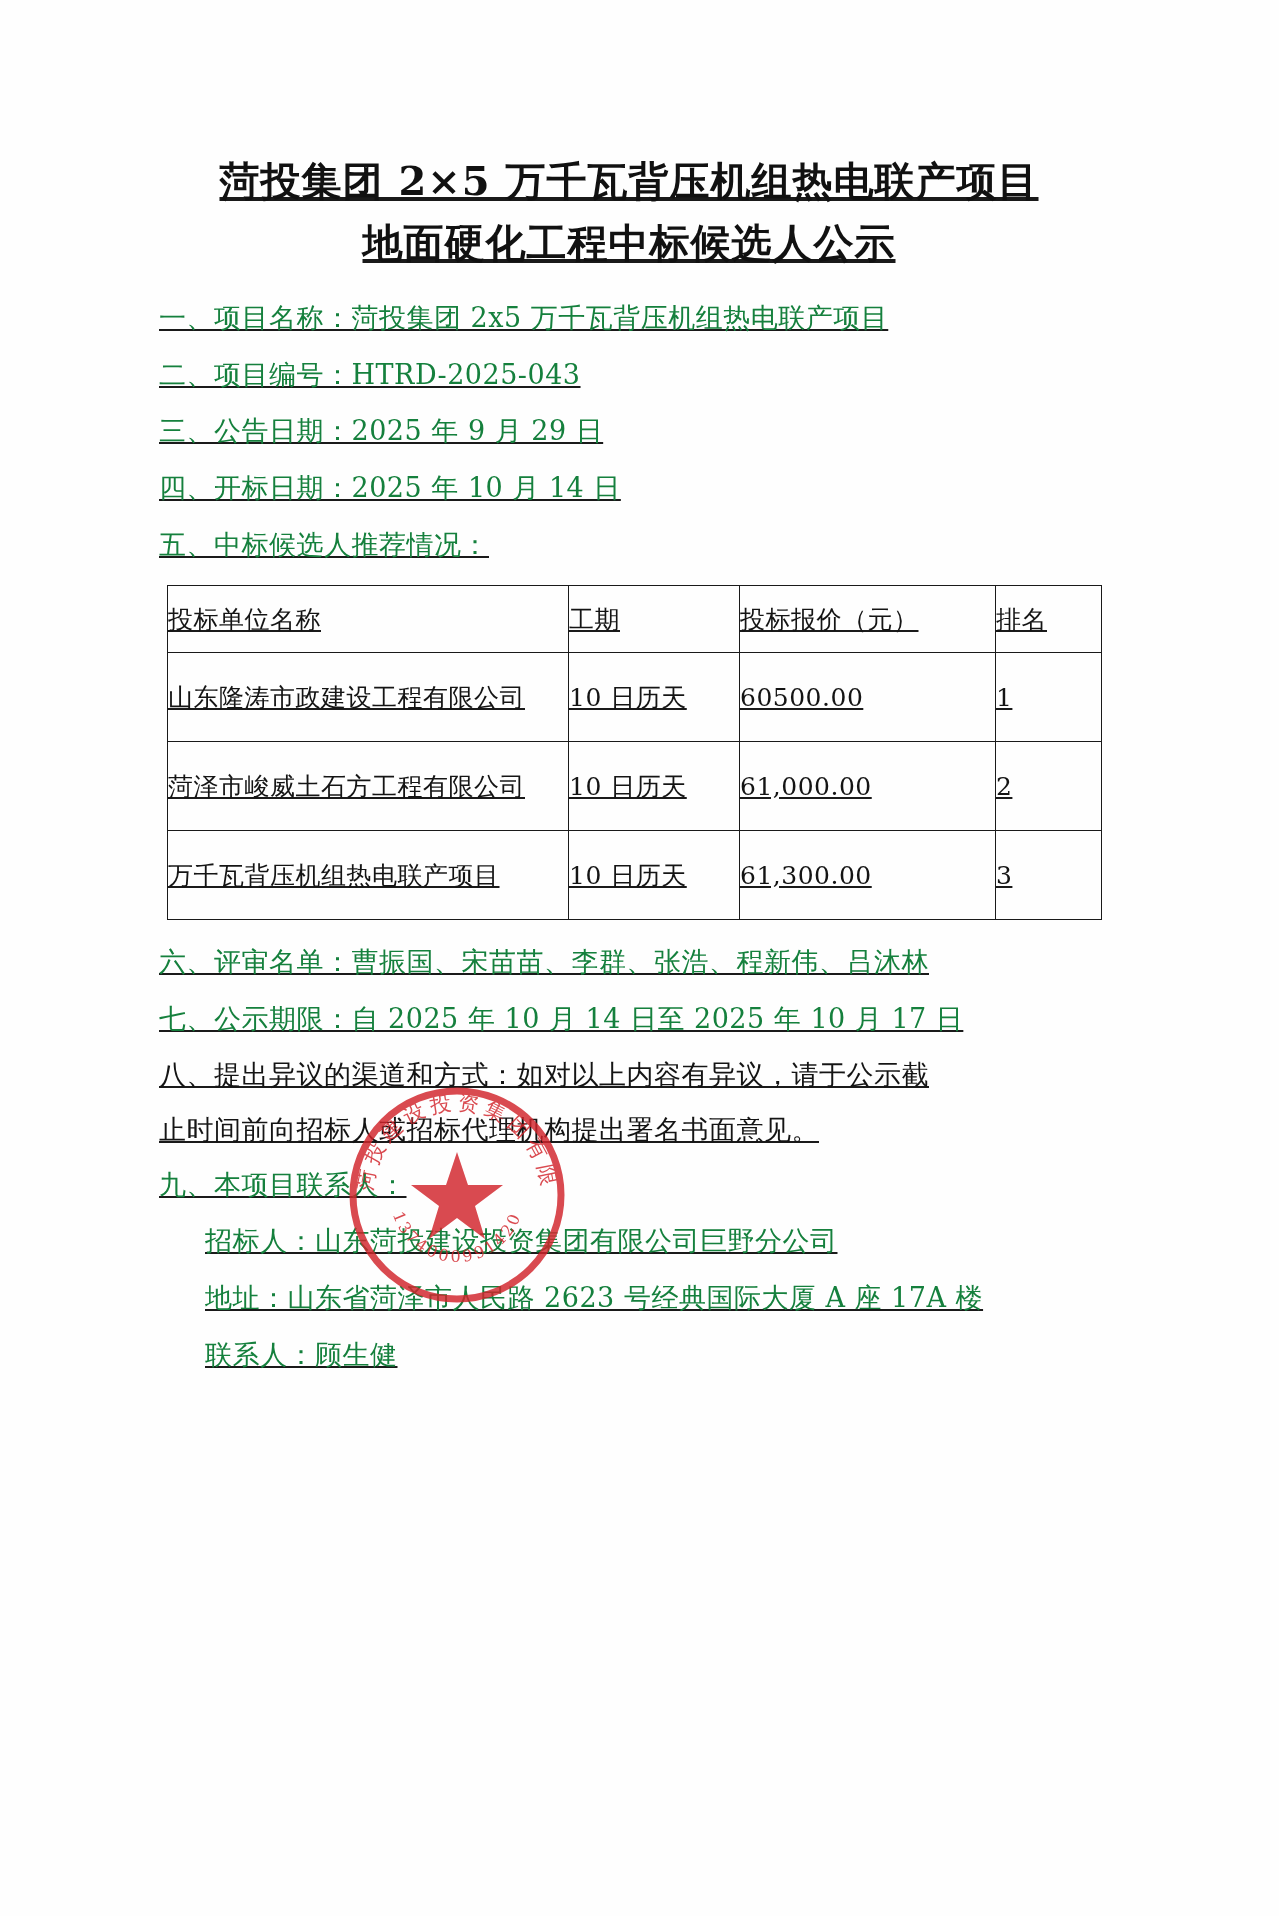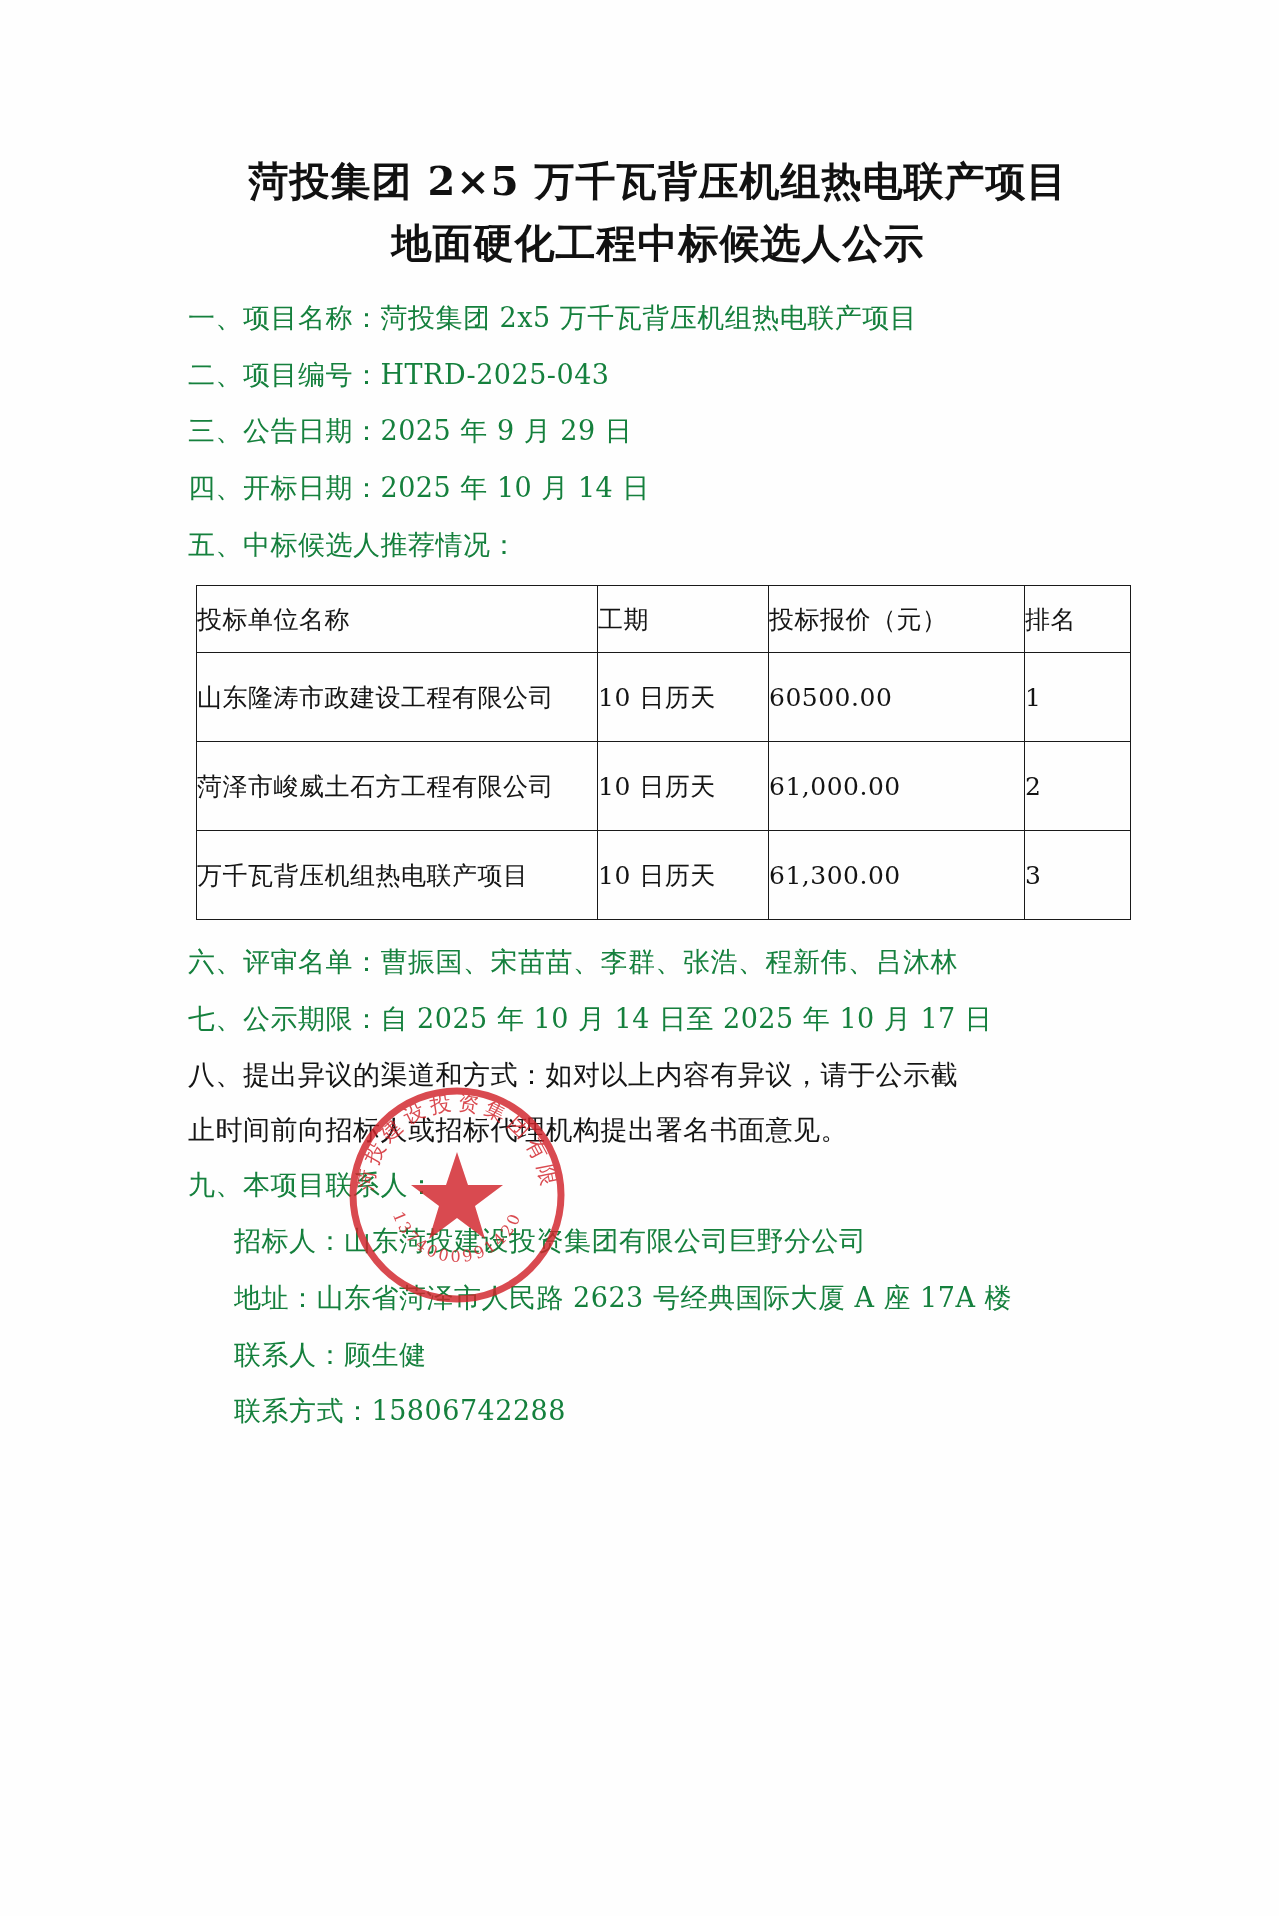--- a/index.html
+++ b/index.html
@@ -17,23 +17,24 @@
   }
   .page {
     position: absolute;
     left: 0; top: 0;
     width: 1279px;
     height: 1916px;
     background: #fefefe;
   }
   .content {
     position: absolute;
-    left: 188px;
+    left: 159px;
     top: 150px;
     width: 940px;
+    text-decoration: underline;
   }
   .doc-title {
     text-align: center;
     font-size: 40px;
     font-weight: bold;
     line-height: 1.55;
     letter-spacing: 1px;
     color: #111;
     margin: 0 0 18px 0;
   }
@@ -151,21 +152,20 @@
     <p class="para">六、评审名单：曹振国、宋苗苗、李群、张浩、程新伟、吕沐林</p>
     <p class="para">七、公示期限：自 2025 年 10 月 14 日至 2025 年 10 月 17 日</p>
     <p class="para-wrap">八、提出异议的渠道和方式：如对以上内容有异议，请于公示截</p>
     <p class="para-wrap">止时间前向招标人或招标代理机构提出署名书面意见。</p>
     <p class="para">九、本项目联系人：</p>
 
     <div class="tail">
       <p class="para indent">招标人：山东菏投建设投资集团有限公司巨野分公司</p>
       <p class="para indent">地址：山东省菏泽市人民路 2623 号经典国际大厦 A 座 17A 楼</p>
       <p class="para indent">联系人：顾生健</p>
-      <p class="para indent">联系方式：15806742288</p>
     </div>
 
   </div>
 
   <div class="seal">
     <svg width="230" height="230" viewBox="0 0 230 230" xmlns="http://www.w3.org/2000/svg">
       <defs>
         <path id="sealTop" d="M 30,115 A 85,85 0 0 1 200,115" fill="none"></path>
         <path id="sealBot" d="M 48,115 A 67,67 0 0 0 182,115" fill="none"></path>
       </defs>

